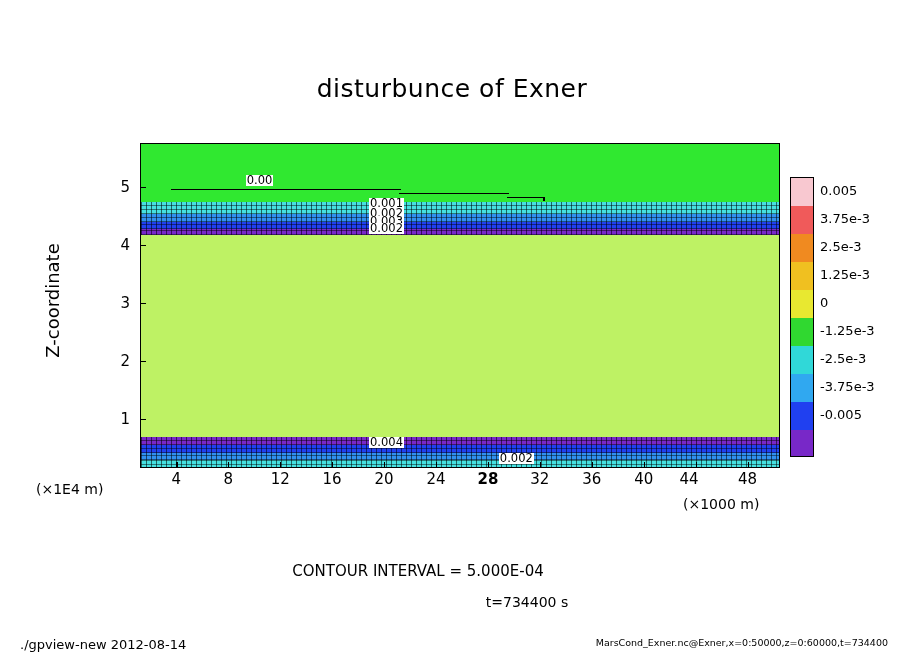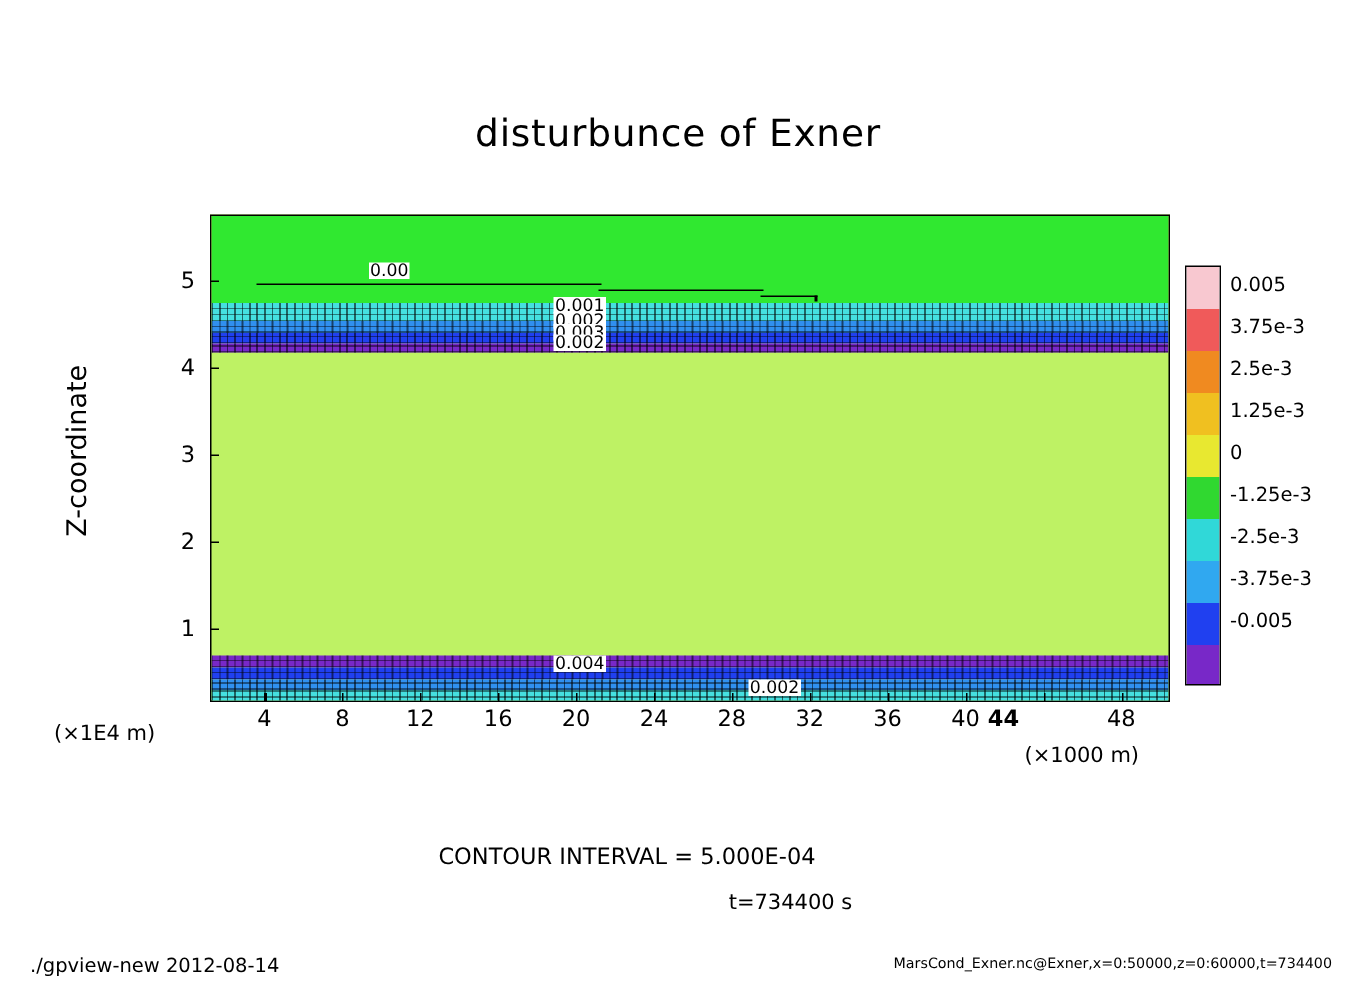--- a/index.html
+++ b/index.html
@@ -255,29 +255,29 @@
       <div class="xticklabel" style="left: 208.276px;">8</div>
       <div class="xtick" style="left: 280.203px;"></div>
       <div class="xticklabel" style="left: 260.203px;">12</div>
       <div class="xtick" style="left: 332.13px;"></div>
       <div class="xticklabel" style="left: 312.13px;">16</div>
       <div class="xtick" style="left: 384.057px;"></div>
       <div class="xticklabel" style="left: 364.057px;">20</div>
       <div class="xtick" style="left: 435.984px;"></div>
       <div class="xticklabel" style="left: 415.984px;">24</div>
       <div class="xtick" style="left: 487.911px;"></div>
-      <div class="xticklabel" style="left: 467.911px;">28</div>
+      <div class="xticklabel" style="left: 467.911px; font-weight: bold;">28</div>
       <div class="xtick" style="left: 539.838px;"></div>
       <div class="xticklabel" style="left: 519.838px;">32</div>
       <div class="xtick" style="left: 591.765px;"></div>
       <div class="xticklabel" style="left: 571.765px;">36</div>
       <div class="xtick" style="left: 643.692px;"></div>
       <div class="xticklabel" style="left: 623.692px;">40</div>
       <div class="xtick" style="left: 695.619px;"></div>
-      <div class="xticklabel" style="left: 649px; font-weight: bold;">44</div>
+      <div class="xticklabel" style="left: 669px;">44</div>
       <div class="xtick" style="left: 747.546px;"></div>
       <div class="xticklabel" style="left: 727.546px;">48</div>
     </div>
   <div id="yticks-layer">
       <div class="ytick" style="top: 418.67px;"></div>
       <div class="yticklabel" style="top: 409.67px;">1</div>
       <div class="ytick" style="top: 360.634px;"></div>
       <div class="yticklabel" style="top: 351.634px;">2</div>
       <div class="ytick" style="top: 302.598px;"></div>
       <div class="yticklabel" style="top: 293.598px;">3</div>

